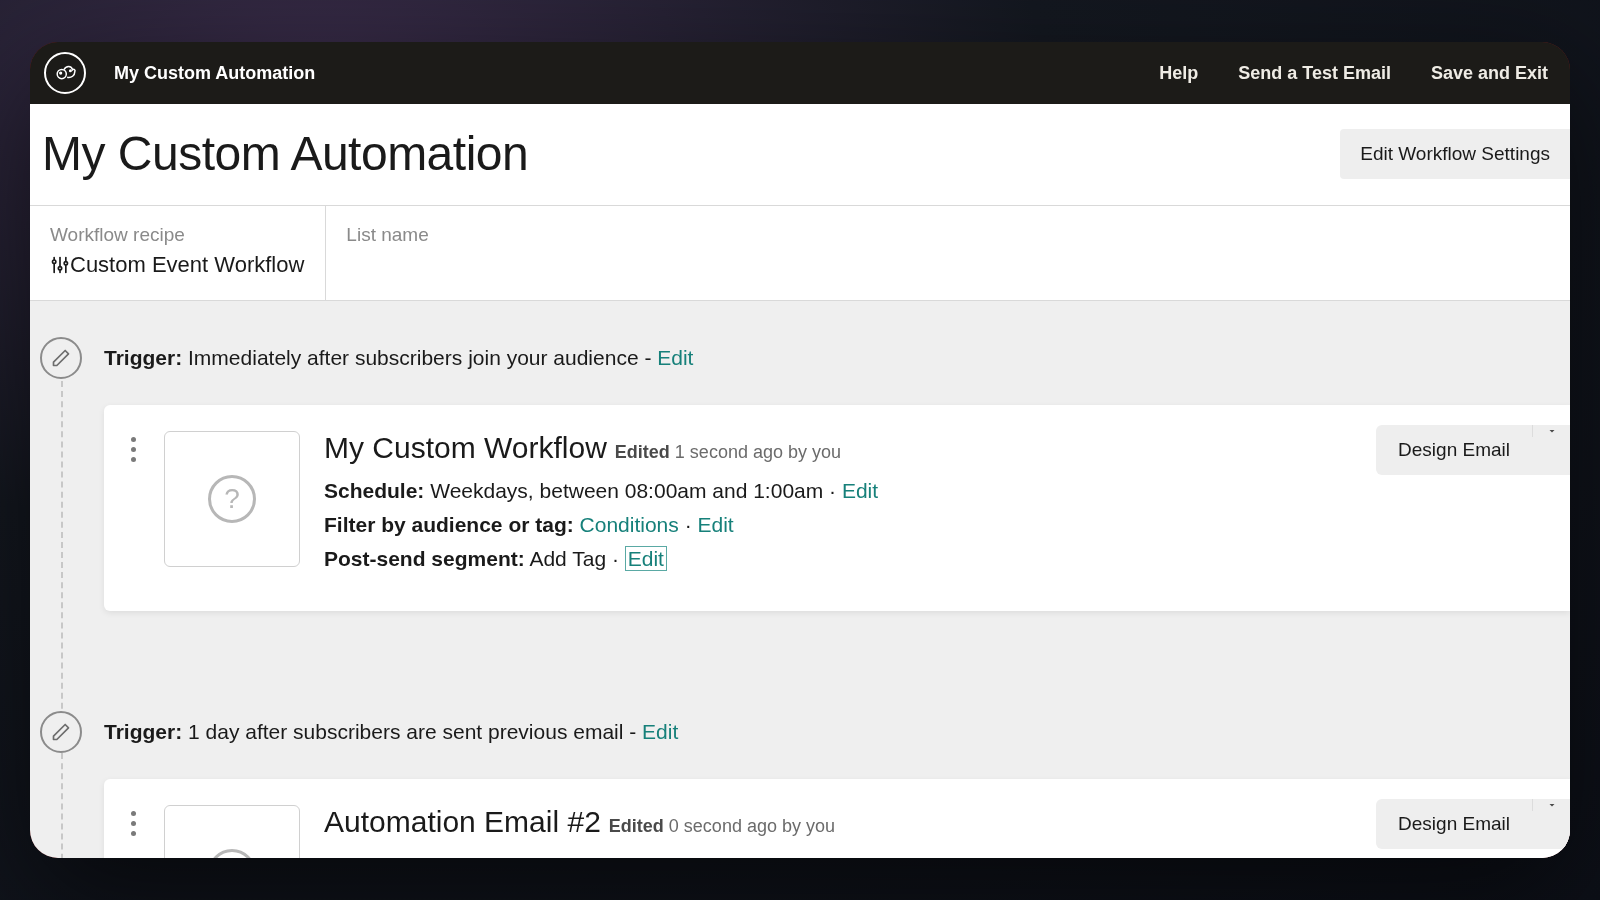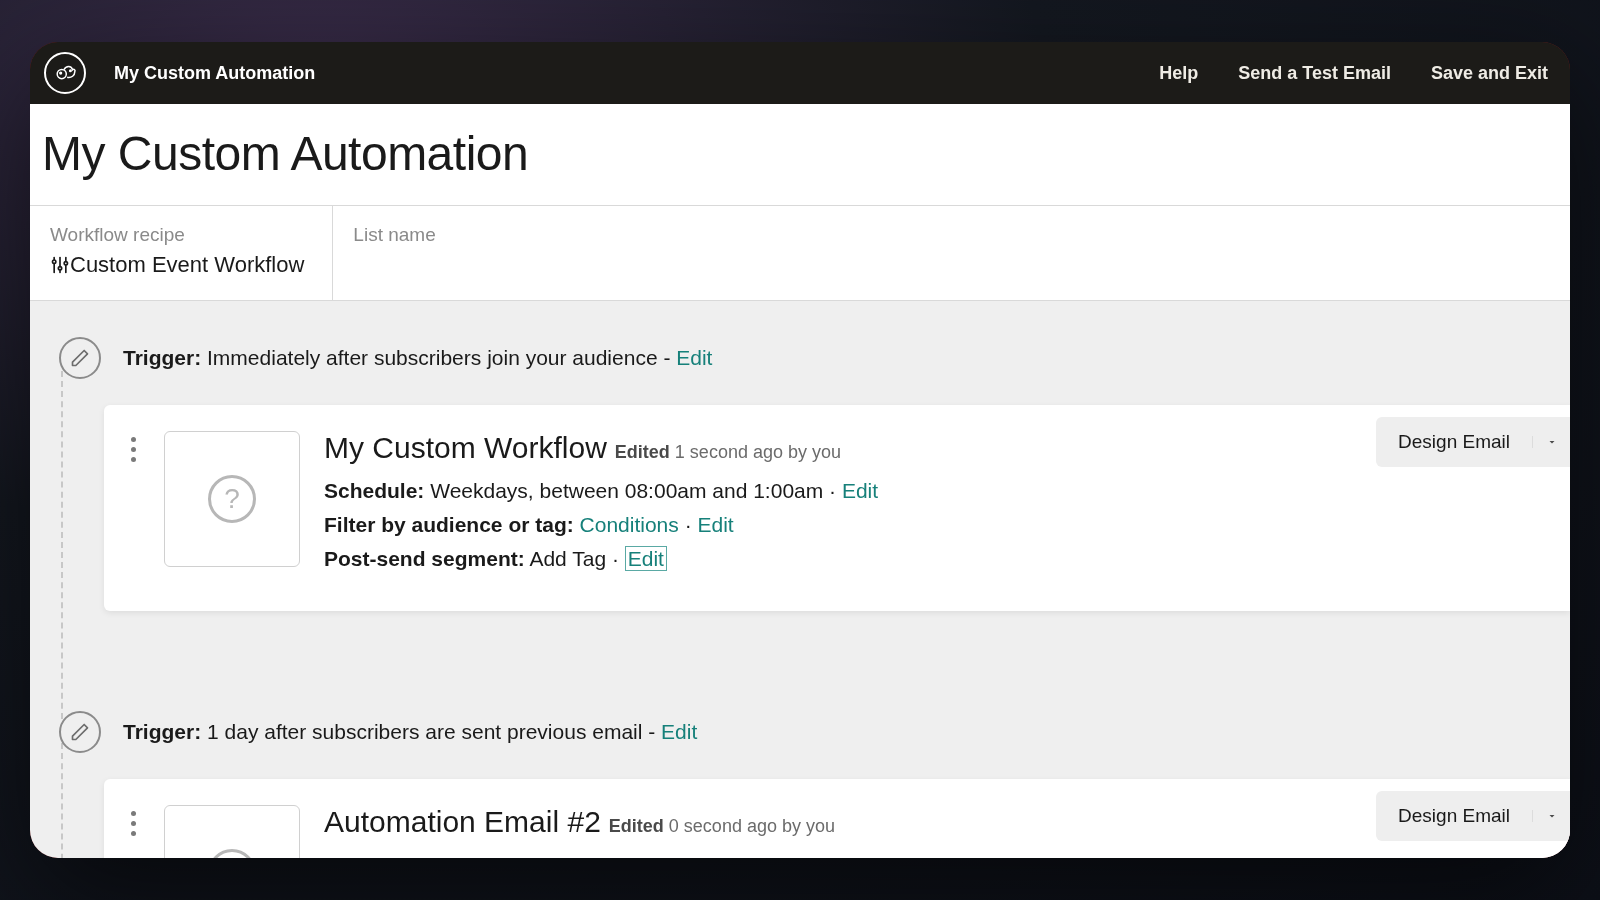--- a/index.html
+++ b/index.html
@@ -49,21 +49,21 @@
     border: none; border-radius: 4px 0 0 4px; padding: 14px 20px; cursor: pointer;
     margin-right: -30px;
   }
   
   .meta-row {
     background: #fff;
     display: flex;
     border-bottom: 1px solid #d9d9d9;
   }
   .meta-cell {
-    padding: 18px 28px 22px 20px;
+    padding: 18px 21px 22px 20px;
     border-right: 1px solid #d9d9d9;
   }
   .meta-cell:last-child { border-right: none; flex: 1; }
   .meta-label { color: #8a8a8a; font-size: 19px; font-weight: 500; margin-bottom: 6px; }
   .meta-value { color: #1a1a1a; font-size: 22px; font-weight: 400; display: flex; align-items: center; }
   .sliders-icon { display: inline-flex; }
   
   .timeline {
     position: relative;
     padding: 36px 0 0 0;
@@ -74,21 +74,20 @@
     position: absolute;
     left: 31px;
     top: 70px;
     bottom: 0;
     border-left: 2px dashed #c7c7c7;
   }
   .trigger-row {
     display: flex; align-items: center; gap: 22px;
     padding: 0 0 0 10px;
     margin-bottom: 26px;
-    margin-left: 19px;
   }
   .pencil-circle {
     width: 42px; height: 42px; border: 2px solid #8b8b8b; border-radius: 50%;
     background: #efefef;
     display: flex; align-items: center; justify-content: center;
     position: relative; z-index: 2;
   }
   .pencil-circle svg { width: 20px; height: 20px; }
   .trigger-text { font-size: 21px; color: #1a1a1a; }
   .trigger-text b { font-weight: 700; }
@@ -120,23 +119,23 @@
     color: #b7b7b7; font-size: 28px; font-weight: 400;
   }
   .email-body { flex: 1; }
   .email-title-row { display: flex; align-items: baseline; gap: 8px; margin-bottom: 14px; }
   .email-title { font-size: 30px; font-weight: 500; color: #1a1a1a; }
   .email-edited { font-size: 18px; color: #6b6b6b; }
   .email-edited b { color: #4a4a4a; font-weight: 700; }
   .email-line { font-size: 21px; color: #1a1a1a; margin-bottom: 10px; }
   .email-line b { font-weight: 700; }
   .design-btn {
-    position: absolute; right: 0; top: 12px;
+    position: absolute; right: 0; top: 20px;
     background: #eeeeee; border-radius: 6px 0 0 6px;
-    display: flex; align-items: center;
+    display: flex; align-items: flex-start;
     overflow: hidden;
   }
   .design-btn .label { padding: 14px 22px; font-size: 19px; font-weight: 500; color: #1a1a1a; cursor: pointer; }
   .design-btn .caret { width: 38px; display: flex; align-items: center; justify-content: center; border-left: 1px solid #dcdcdc; cursor: pointer; }
   .gap-block { height: 100px; }
 </style>
 </head>
 <body>
 
 <div class="app-window">
@@ -153,20 +152,21 @@
     <div class="topbar-title">My Custom Automation</div>
     <div class="topbar-spacer"></div>
     <div class="topbar-link">Help</div>
     <div class="topbar-link">Send a Test Email</div>
     <div class="topbar-link">Save and Exit</div>
   </div>
 
   <div class="page-header">
     <h1 class="page-title">My Custom Automation</h1>
     <div class="page-header-spacer"></div>
+    <button class="settings-btn">Edit Workflow Settings</button>
   </div>
 
   <div class="meta-row">
     <div class="meta-cell">
       <div class="meta-label">Workflow recipe</div>
       <div class="meta-value">
         <span class="sliders-icon">
           <svg width="20" height="20" viewBox="0 0 24 24" stroke="#1a1a1a" stroke-width="2" fill="none" stroke-linecap="round">
             <line x1="5" y1="3" x2="5" y2="21"></line>
               <circle cx="5" cy="8" r="2" fill="#fff"></circle>

